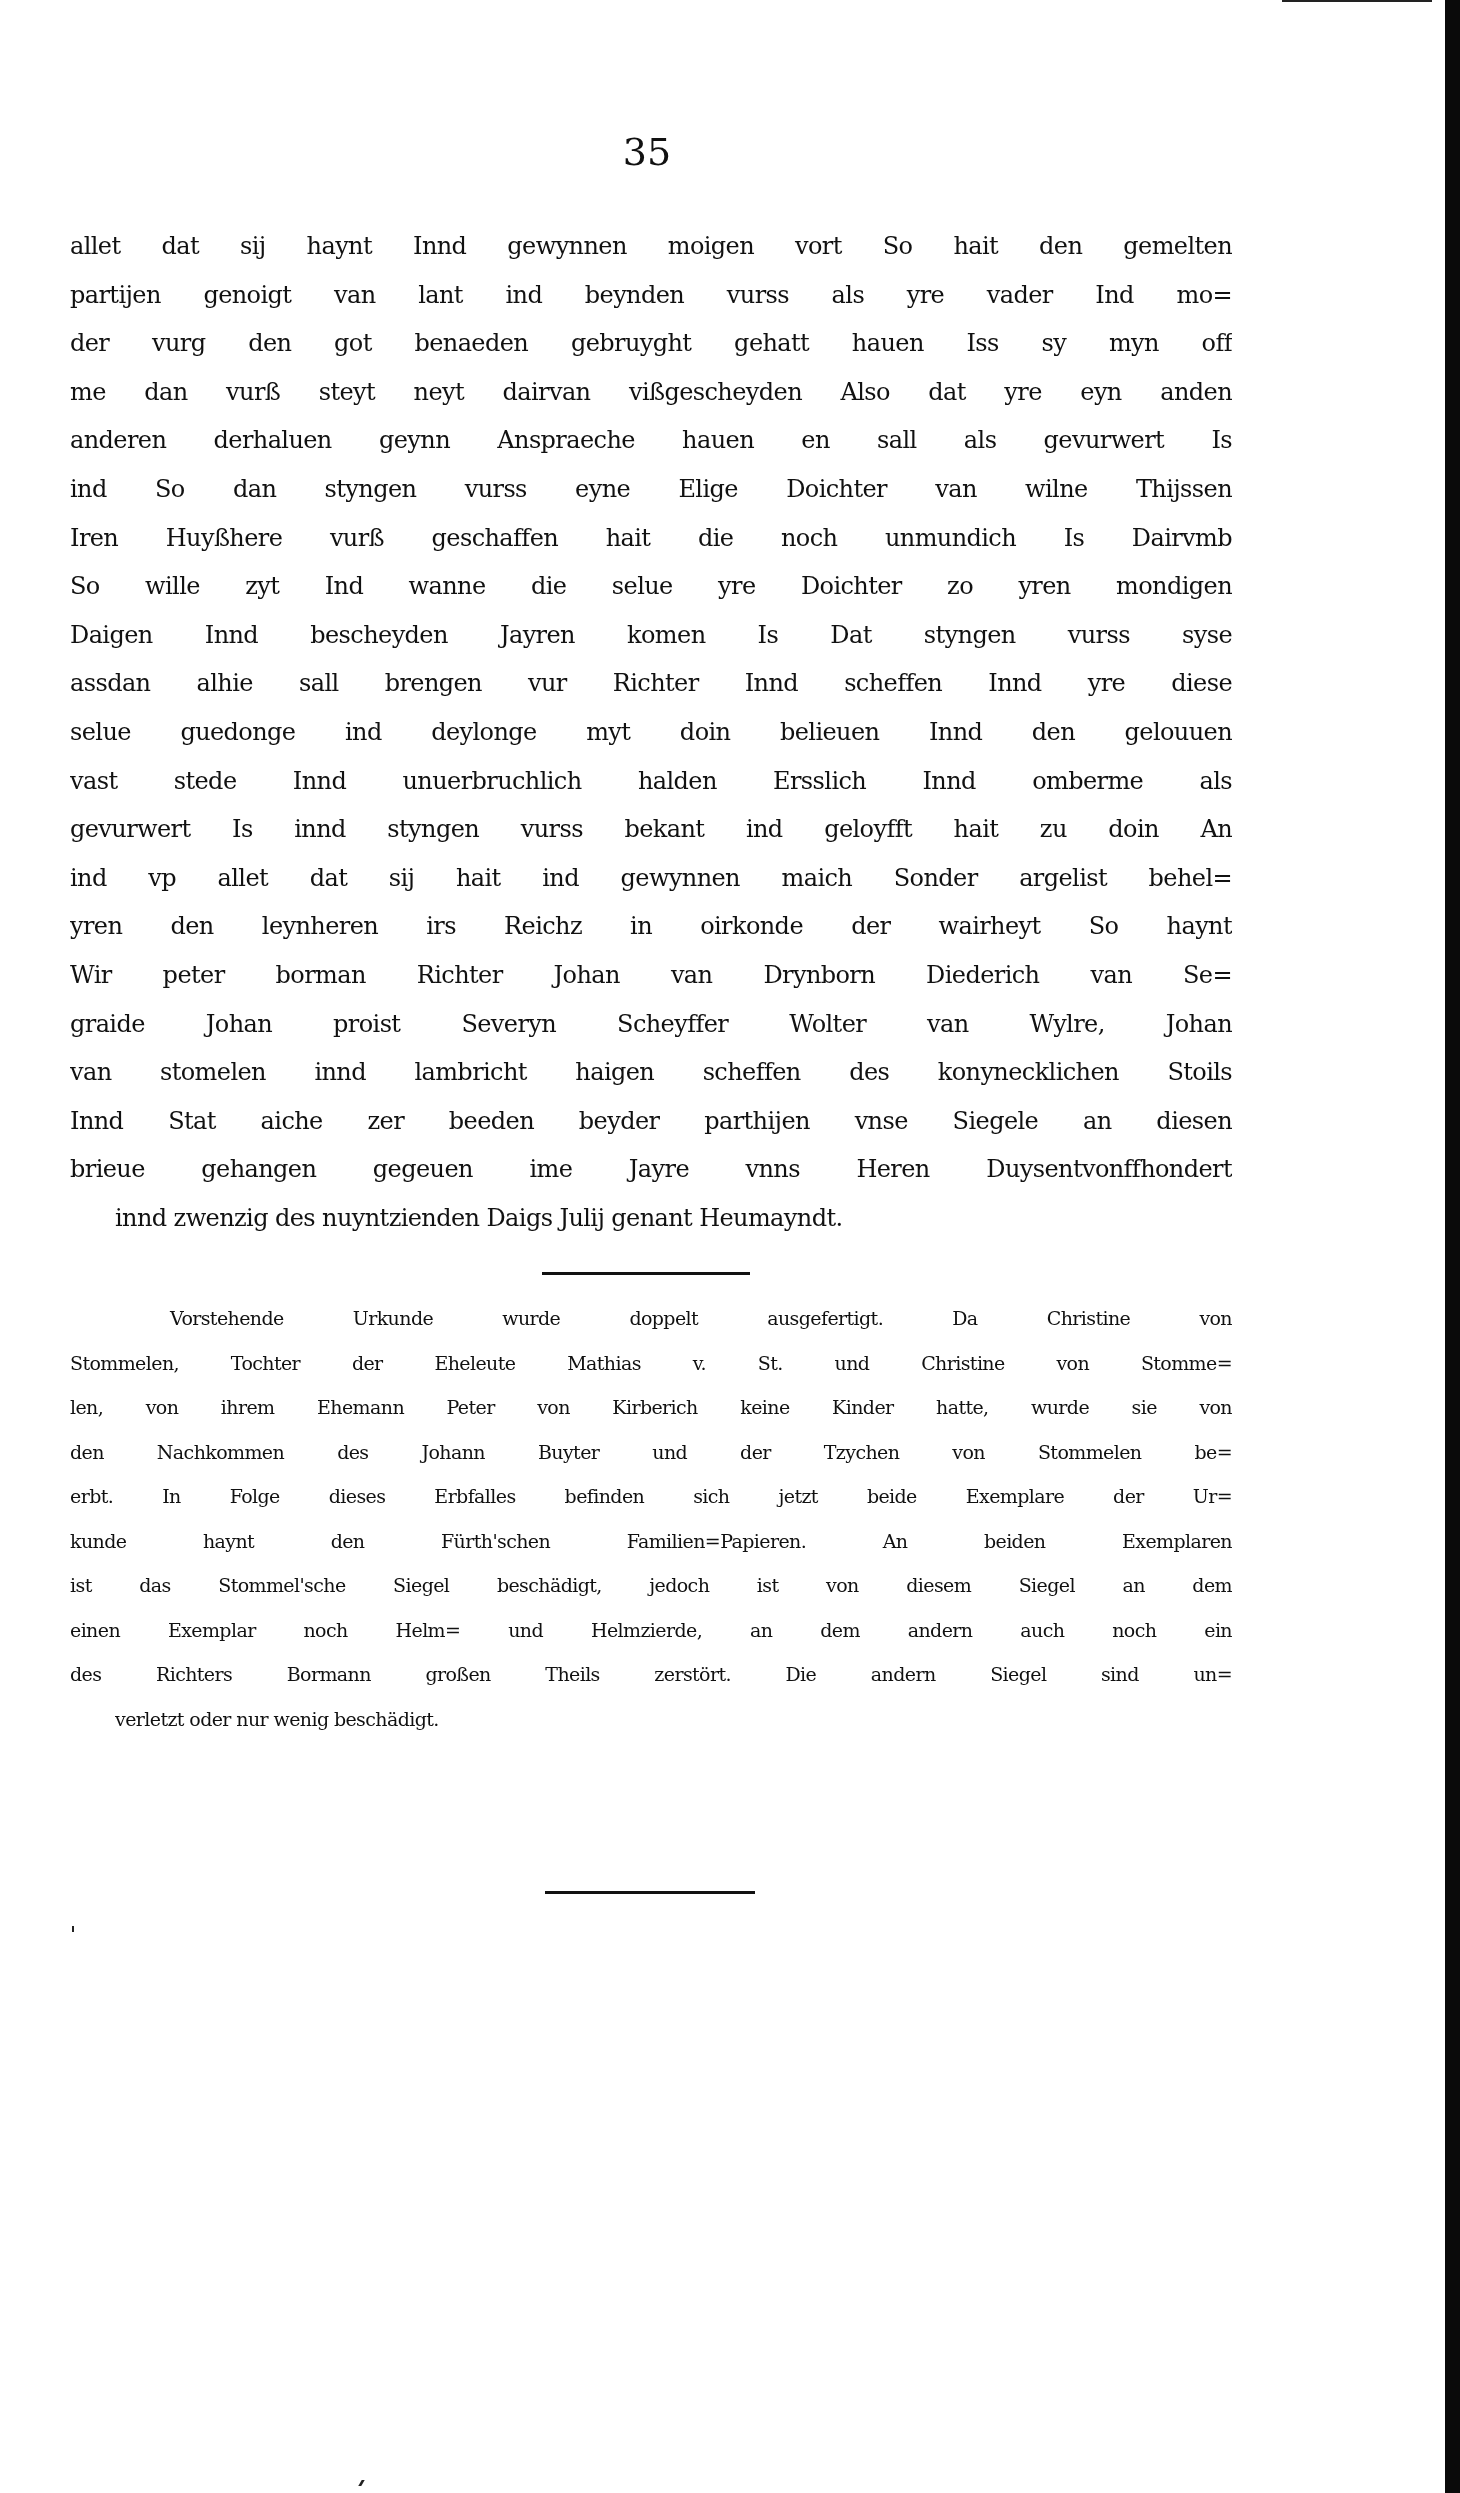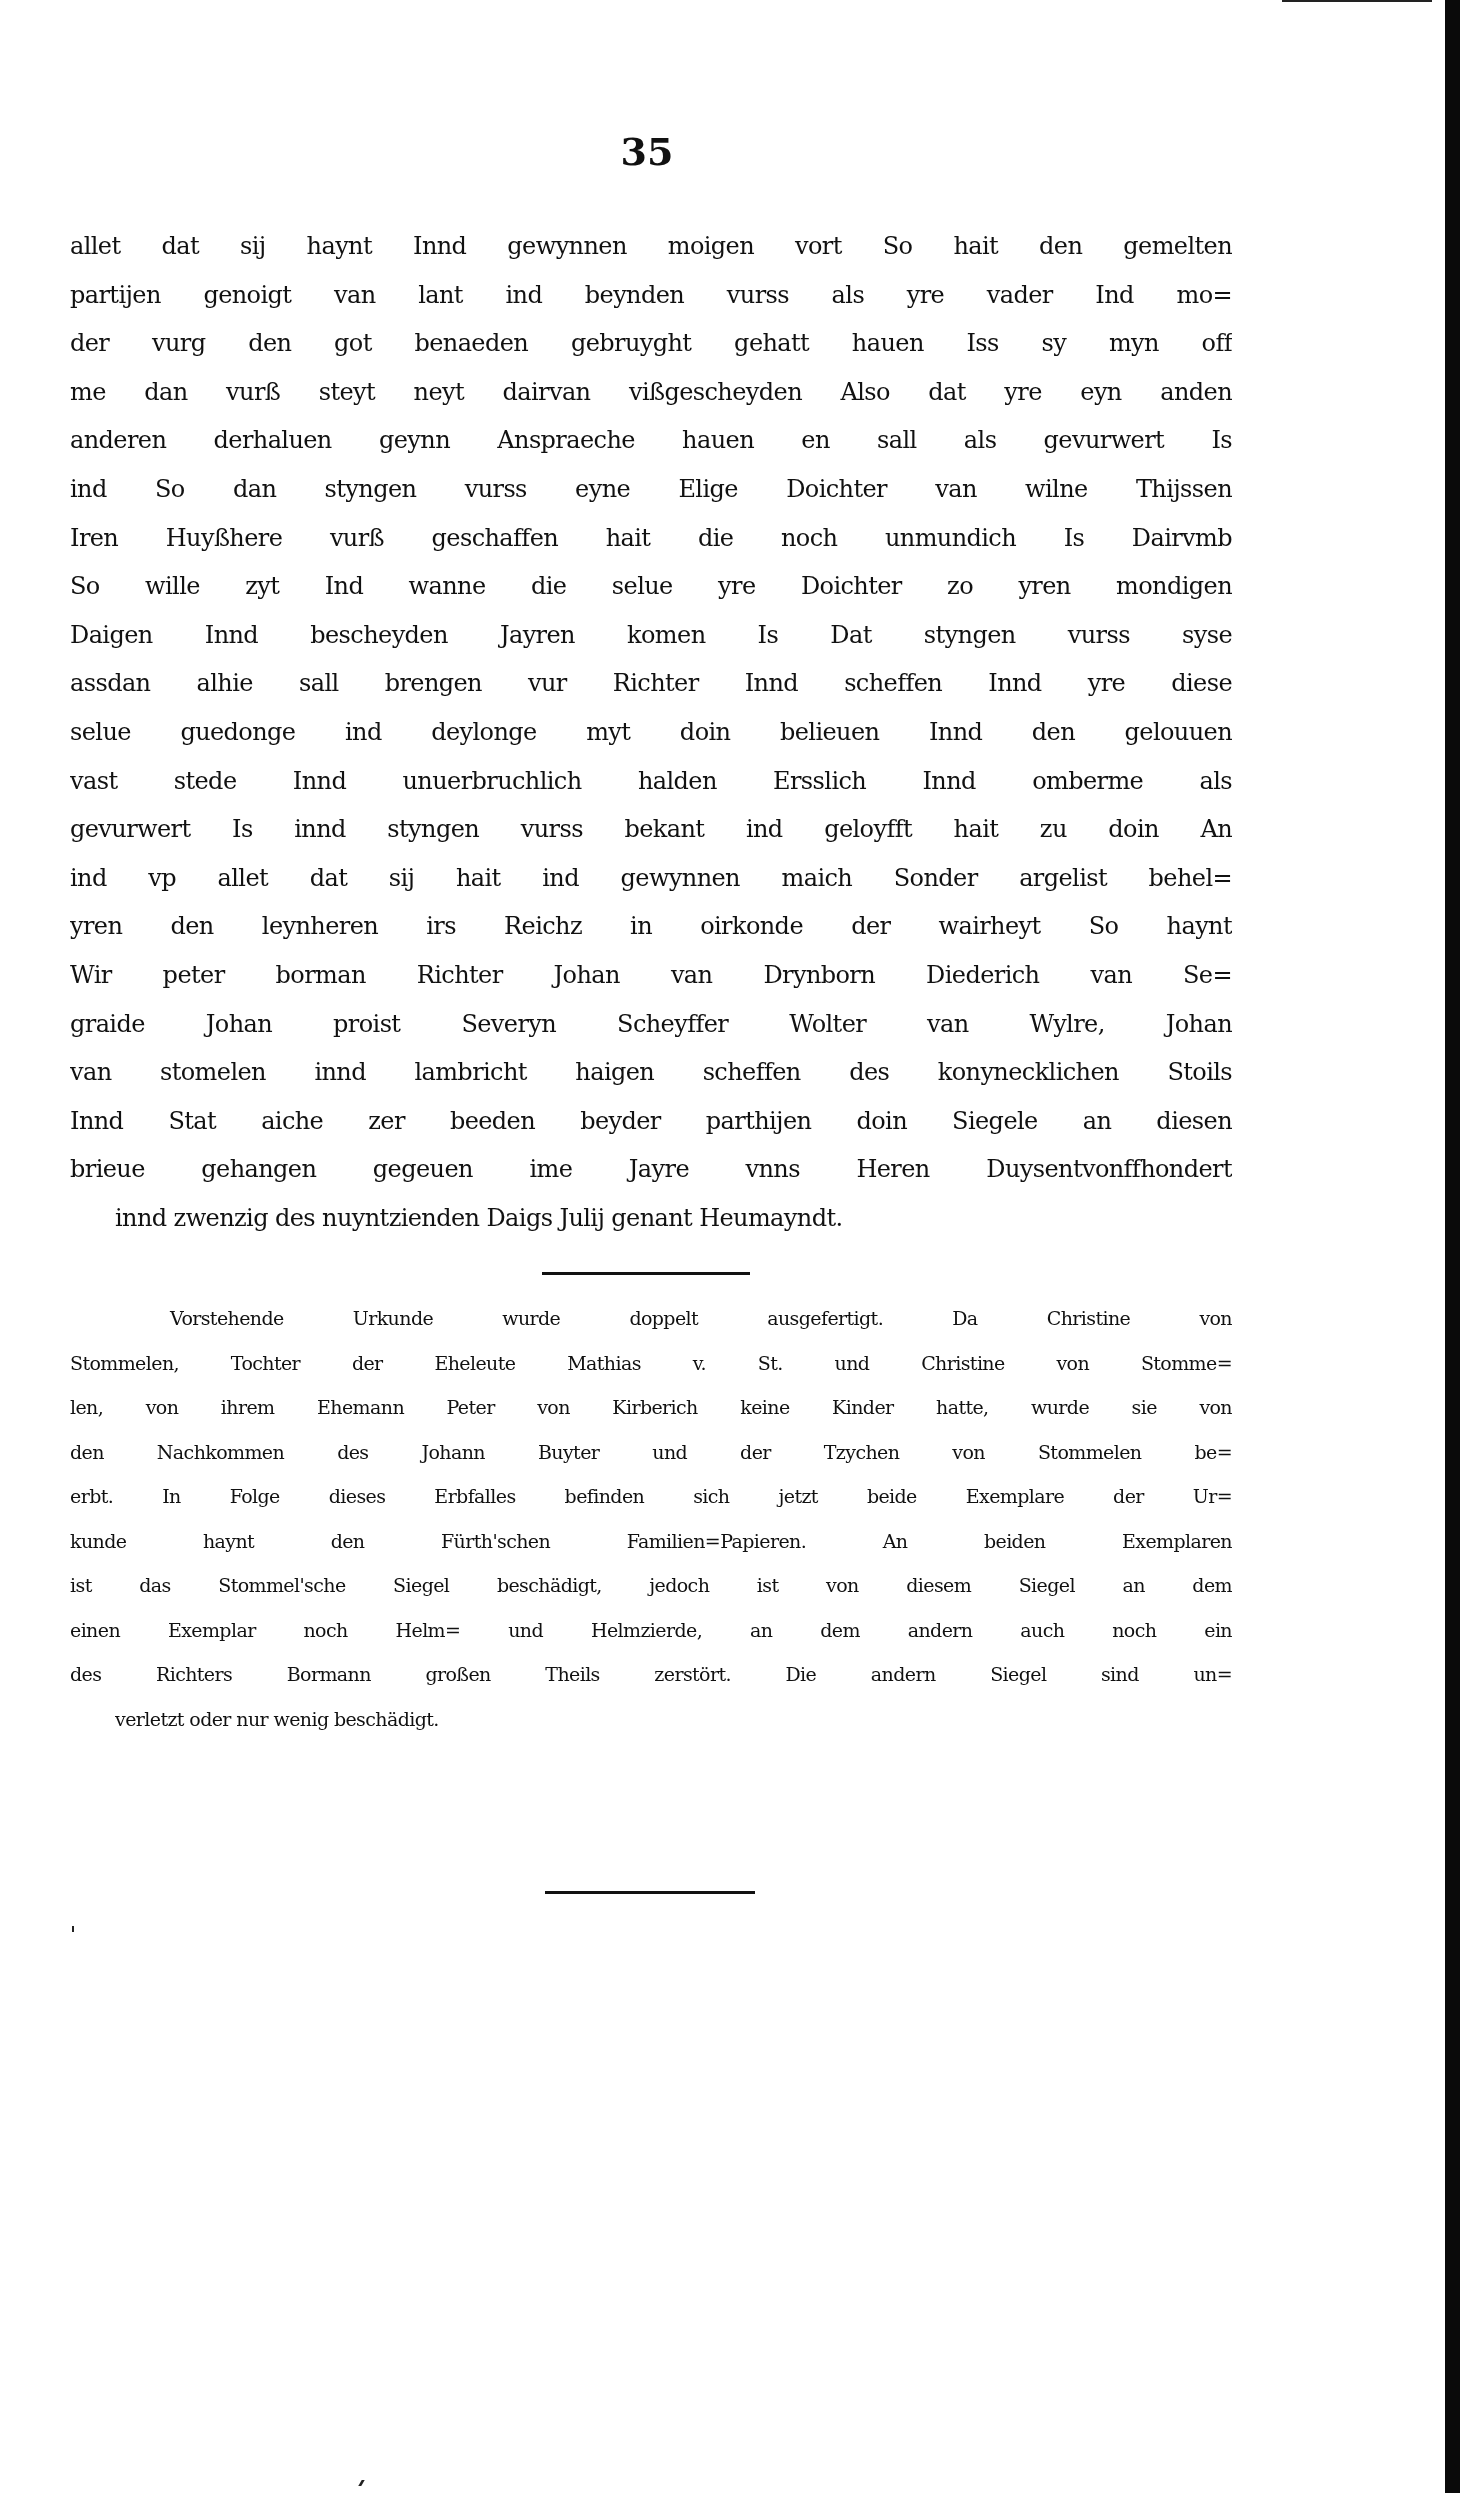--- a/index.html
+++ b/index.html
@@ -6,21 +6,21 @@
   body { width: 1460px; height: 2493px; position: relative; overflow: hidden; }
   .page {
     position: absolute; left: 0; top: 0; width: 1460px; height: 2493px;
     background: #ffffff; color: #111111;
     font-family: "DejaVu Serif", "Liberation Serif", serif;
   }
   .right-border { position: absolute; left: 1445px; top: 0; width: 15px; height: 2493px; background: #0a0a0a; }
   .top-speck { position: absolute; left: 1282px; top: 0; width: 150px; height: 2px; background: #222; }
   .page-number {
     position: absolute; left: 600px; width: 94px; top: 130px;
-    text-align: center; font-size: 38px; line-height: 44px; font-weight: bold;
+    text-align: center; font-size: 38px; line-height: 44px; font-weight: normal;
     font-family: "DejaVu Serif", "Liberation Serif", serif;
   }
   .block { position: absolute; left: 70px; width: 1162px; }
   .main { top: 222px; }
   .notes { top: 1296px; }
   .line {
     display: block; white-space: nowrap; overflow: hidden;
     text-align: justify; text-align-last: justify;
     font-family: "DejaVu Serif", "Liberation Serif", serif;
   }
@@ -54,21 +54,21 @@
     <span class="line">Daigen Innd bescheyden Jayren komen Is Dat styngen vurss syse</span>
     <span class="line">assdan alhie sall brengen vur Richter Innd scheffen Innd yre diese</span>
     <span class="line">selue guedonge ind deylonge myt doin belieuen Innd den gelouuen</span>
     <span class="line">vast stede Innd unuerbruchlich halden Ersslich Innd omberme als</span>
     <span class="line">gevurwert Is innd styngen vurss bekant ind geloyfft hait zu doin An</span>
     <span class="line">ind vp allet dat sij hait ind gewynnen maich Sonder argelist behel=</span>
     <span class="line">yren den leynheren irs Reichz in oirkonde der wairheyt So haynt</span>
     <span class="line">Wir peter borman Richter Johan van Drynborn Diederich van Se=</span>
     <span class="line">graide Johan proist Severyn Scheyffer Wolter van Wylre, Johan</span>
     <span class="line">van stomelen innd lambricht haigen scheffen des konynecklichen Stoils</span>
-    <span class="line">Innd Stat aiche zer beeden beyder parthijen doin Siegele an diesen</span>
+    <span class="line">Innd Stat aiche zer beeden beyder parthijen vnse Siegele an diesen</span>
     <span class="line">brieue gehangen gegeuen ime Jayre vnns Heren Duysentvonffhondert</span>
     <span class="line last">innd zwenzig des nuyntzienden Daigs Julij genant Heumayndt.</span>
   </div>
 
   <div class="divider mid"></div>
 
   <div class="block notes">
     <span class="line indent">Vorstehende Urkunde wurde doppelt ausgefertigt. Da Christine von</span>
     <span class="line">Stommelen, Tochter der Eheleute Mathias v. St. und Christine von Stomme=</span>
     <span class="line">len, von ihrem Ehemann Peter von Kirberich keine Kinder hatte, wurde sie von</span>

